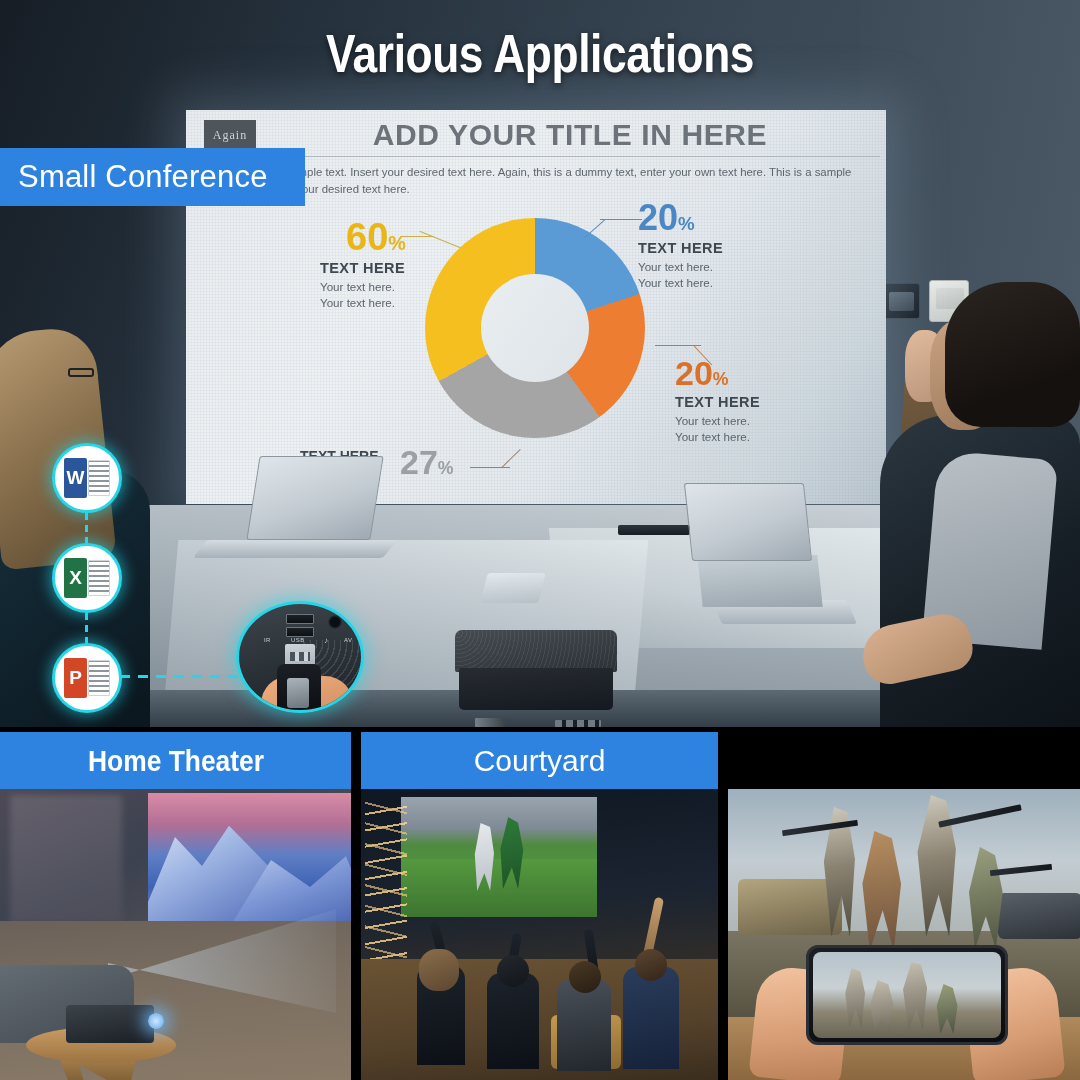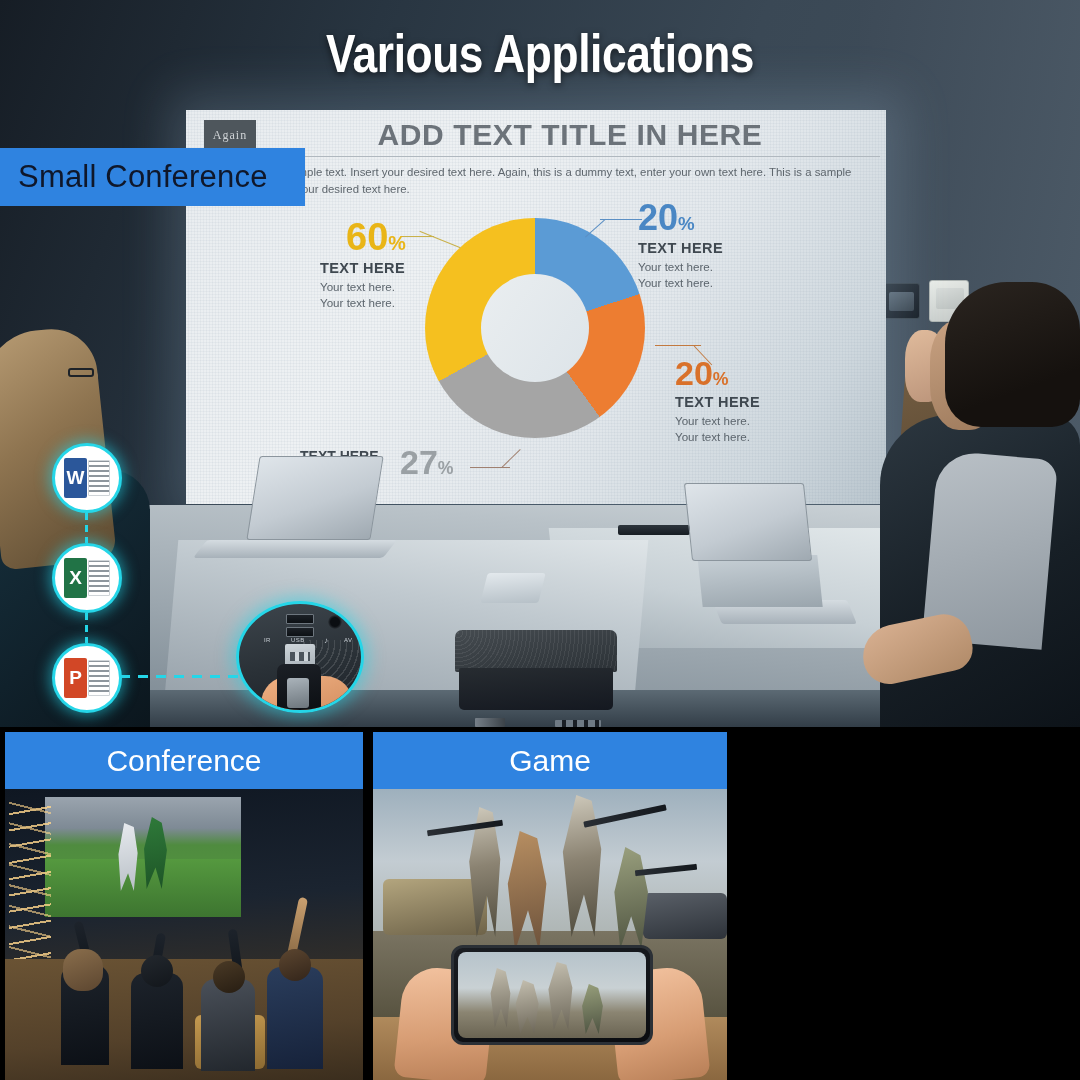--- a/index.html
+++ b/index.html
@@ -366,21 +366,21 @@
     transform:scaleX(0.82); transform-origin:center;
     text-shadow:0 2px 8px rgba(0,0,0,0.6);
   }
 
   
   #banner-conf {
     position:absolute; left:0; top:148px; width:305px; height:58px;
     background:#2f83e0; display:flex; align-items:center;
   }
   #banner-conf span {
-    color:#0f172a; font-size:31px; font-weight:400; padding-left:18px;
+    color:#ffffff; font-size:31px; font-weight:400; padding-left:18px;
     letter-spacing:0.2px;
   }
 
   
   #panels {
     position:absolute; left:0; top:727px; width:1080px; height:353px;
     background:#000; display:flex; gap:5px; padding:5px 0 0 0;
   }
   .panel { position:relative; height:348px; overflow:hidden; background:#000; }
   #panel-home { width:353px; }
@@ -599,21 +599,21 @@
   <div id="wall"></div>
   <div id="wall-right"></div>
   <div class="plate" id="plate-dark"></div>
   <div class="plate" id="plate-light"></div>
 
   <div id="slide">
     
   </div>
 
   <div id="slide-chart-tag">Again</div>
-  <div id="slide-title">ADD TEXT TITLE IN HERE</div>
+  <div id="slide-title">ADD YOUR TITLE IN HERE</div>
   <div id="slide-rule"></div>
   <div id="slide-body">This is a sample text. Insert your desired text here. Again, this is a dummy text, enter your own text here. This is a sample text. Insert your desired text here.</div>
 
   <div id="donut-wrap">
     <div id="donut"></div>
     <div id="donut-hole"></div>
   </div>
 
   <div class="leader" id="ld-y"></div>
   <div class="leader" id="ld-y2"></div>
@@ -735,24 +735,44 @@
 </div>
 
 <div id="title">Various Applications</div>
 
 <div id="banner-conf">
   <span>Small Conference</span>
 </div>
 
 <div id="panels">
 
+  <div class="panel" id="panel-home">
+    <div class="panel-label" id="label-home">
+      <span>Home Theater</span>
+    </div>
+    <div class="panel-img">
+      <div id="ht">
+        <div id="ht-wallart"></div>
+        <div id="ht-screen">
+          <div id="ht-mtn1"></div>
+          <div id="ht-mtn2"></div>
+        </div>
+        <div id="ht-floor"></div>
+        <div id="ht-beam"></div>
+        <div id="ht-sofa"></div>
+        <div id="ht-tablelegs"></div>
+        <div id="ht-table"></div>
+        <div id="ht-proj"></div>
+      </div>
+    </div>
+  </div>
 
   <div class="panel" id="panel-court">
     <div class="panel-label" id="label-court">
-      <span>Conference</span>
+      <span>Courtyard</span>
     </div>
     <div class="panel-img">
       <div id="ct">
         <div id="ct-screen">
           <div id="ct-grass"></div>
           <div class="ct-player" id="ct-p1"></div>
           <div class="ct-player" id="ct-p2"></div>
         </div>
         <div id="ct-lights"></div>
         <div id="ct-ground"></div>
@@ -767,23 +787,20 @@
         <div id="ct-f2h"></div>
         <div class="ct-fan" id="ct-f3"></div>
         <div id="ct-f3h"></div>
         <div class="ct-fan" id="ct-f4"></div>
         <div id="ct-f4h"></div>
       </div>
     </div>
   </div>
 
   <div class="panel" id="panel-game">
-    <div class="panel-label" id="label-game">
-      <span>Game</span>
-    </div>
     <div class="panel-img">
       <div id="gm">
         <div id="gm-sky"></div>
         <div id="gm-ground"></div>
         <div id="gm-veh"></div>
         <div id="gm-veh2"></div>
         <div class="gm-sold" id="gm-s1"></div>
         <div class="gm-sold" id="gm-s2"></div>
         <div class="gm-sold" id="gm-s3"></div>
         <div class="gm-sold" id="gm-s4"></div>

